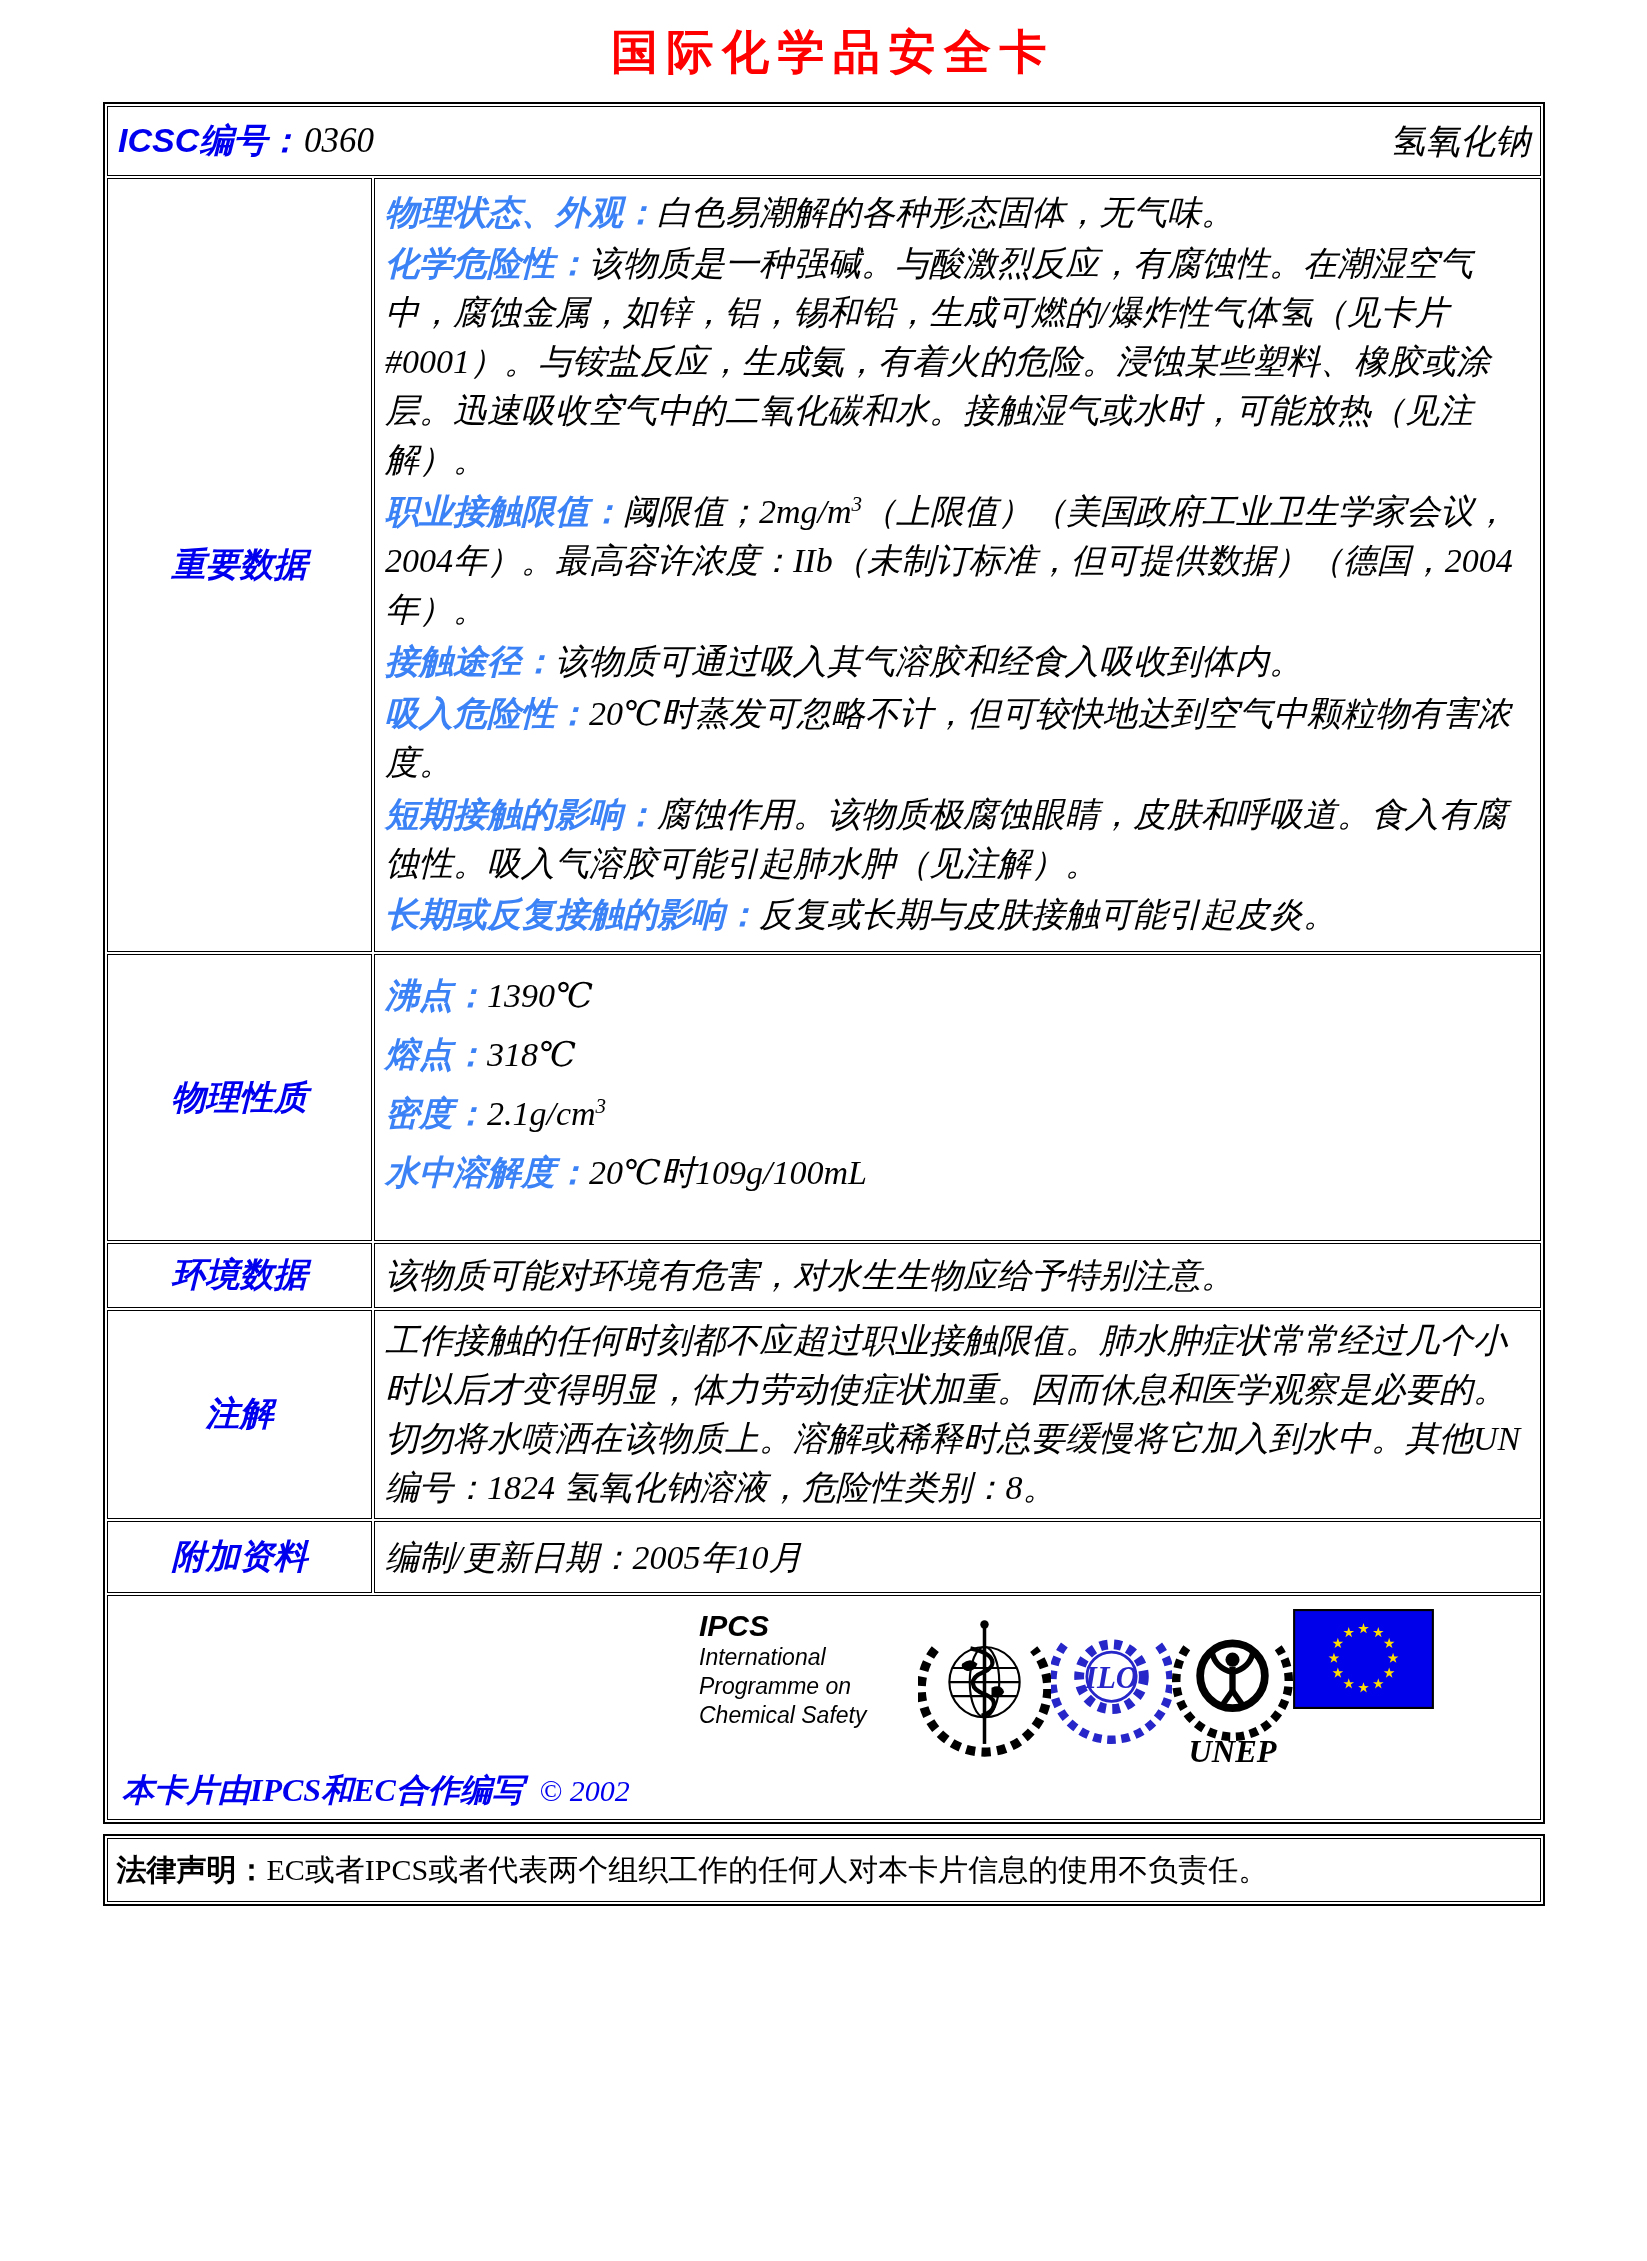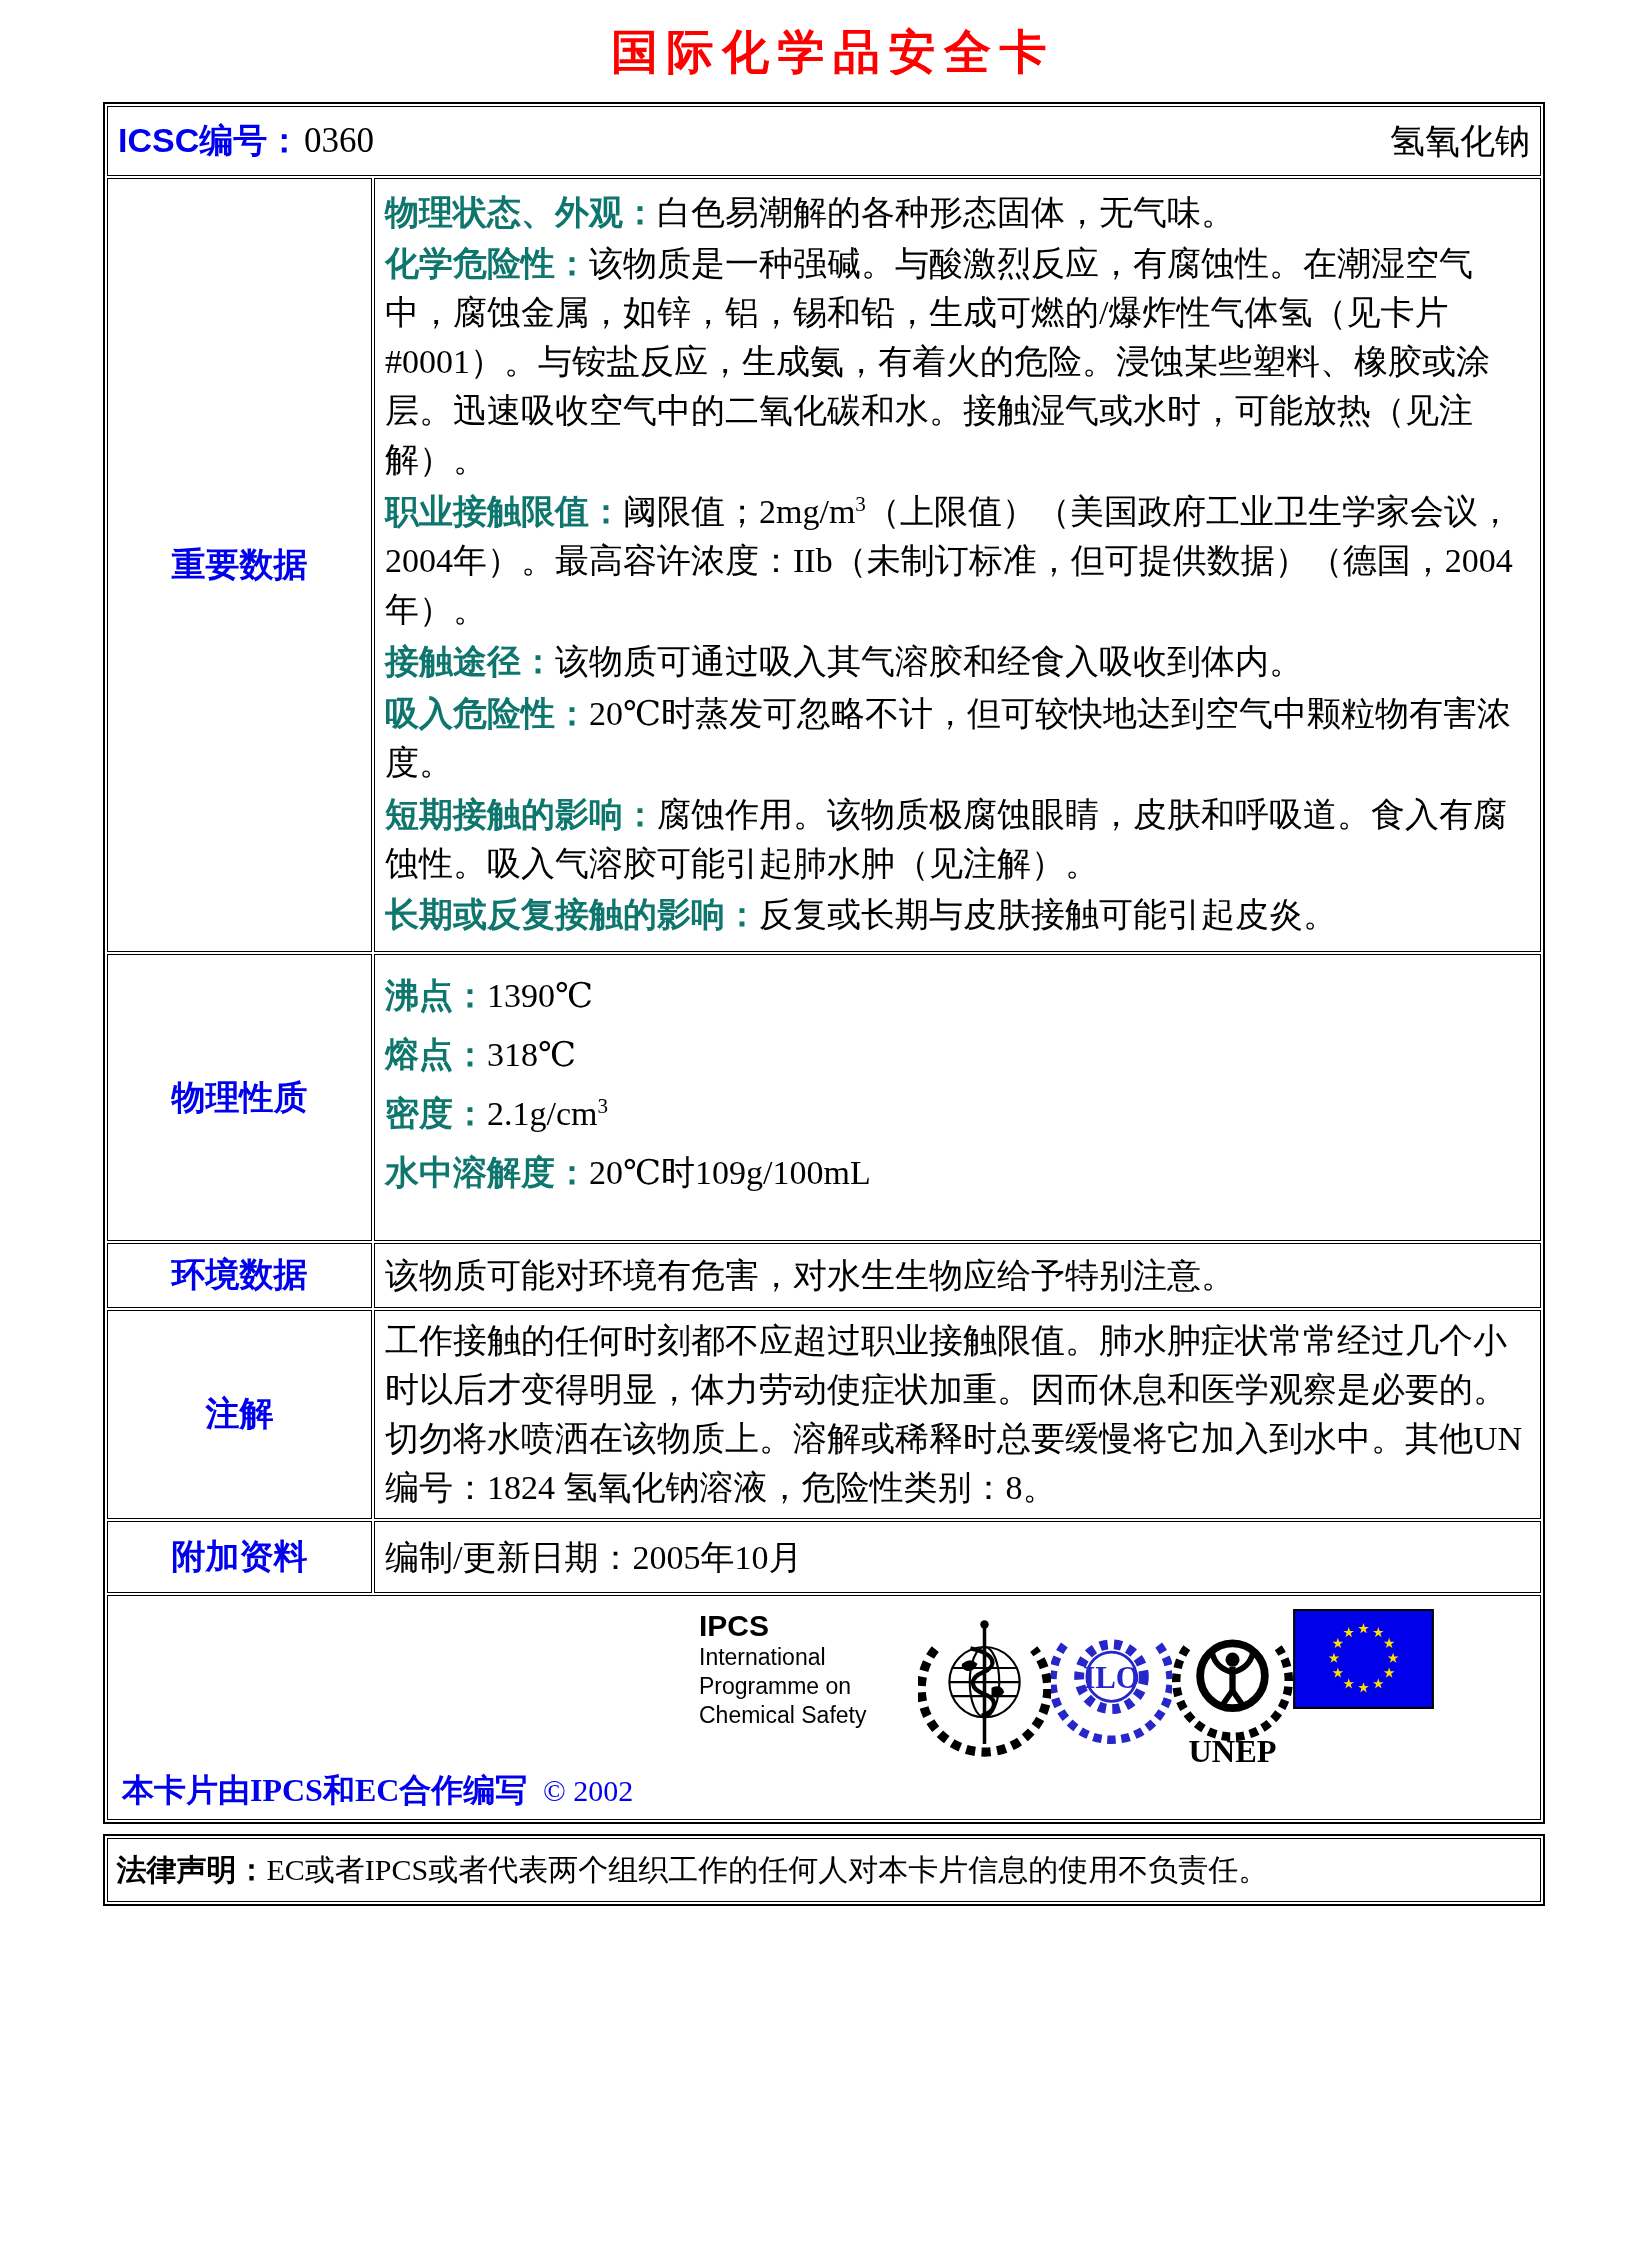--- a/index.html
+++ b/index.html
@@ -8,21 +8,21 @@
     font-family:"Liberation Serif","DejaVu Serif",serif;color:#000;
   }
   .title{
     margin:21px 0 18.3px 0;text-align:center;
     font-family:"Liberation Sans","DejaVu Sans",sans-serif;
     font-weight:bold;font-size:47px;letter-spacing:8.5px;color:#FF0000;padding-left:18px;
   }
   table.card{
     margin-left:103px;width:1442px;
     border:2.1px solid #000;border-collapse:separate;border-spacing:2.1px;
-    background:#fff;table-layout:fixed;
+    background:#fff;table-layout:fixed;font-style:italic;
   }
   table.card td{border:1.4px solid #000;background:#fff;}
   .header-cell{height:68px;padding:0 10px;vertical-align:middle;}
   .header-flex{display:flex;justify-content:space-between;align-items:center;}
   .hdr-label{
     font-family:"Liberation Sans","DejaVu Sans",sans-serif;
     font-weight:bold;color:#0000EE;font-size:34px;
   }
   .hdr-num,.hdr-name{font-size:35px;color:#000;}
   .label-cell{
@@ -32,21 +32,21 @@
   }
   .content-cell{
     padding:5.6px 10px;vertical-align:top;
     font-size:34px;line-height:49px;color:#000;
   }
   .content-cell.vmid{vertical-align:middle;}
   p.item{margin:2.8px 0;}
   #physical-items p.item{margin:10px 0;}
   .flabel{
     font-family:"Liberation Sans","DejaVu Sans",sans-serif;
-    font-weight:bold;color:#0f766e;
+    font-weight:bold;color:#3b82f6;
   }
   sup{font-size:0.62em;line-height:0;}
   .logos-cell{height:180px;padding:10px 14px 5.6px 14px;vertical-align:top;}
   .logos-row{
     display:flex;align-items:flex-start;justify-content:flex-end;
     padding:2.8px 92px 0 7px;
   }
   .ipcs-block{font-family:"Liberation Sans","DejaVu Sans",sans-serif;width:219px;}
   .ipcs-acronym{font-weight:bold;font-size:30px;line-height:34px;}
   .ipcs-line{font-size:23px;line-height:29px;}

